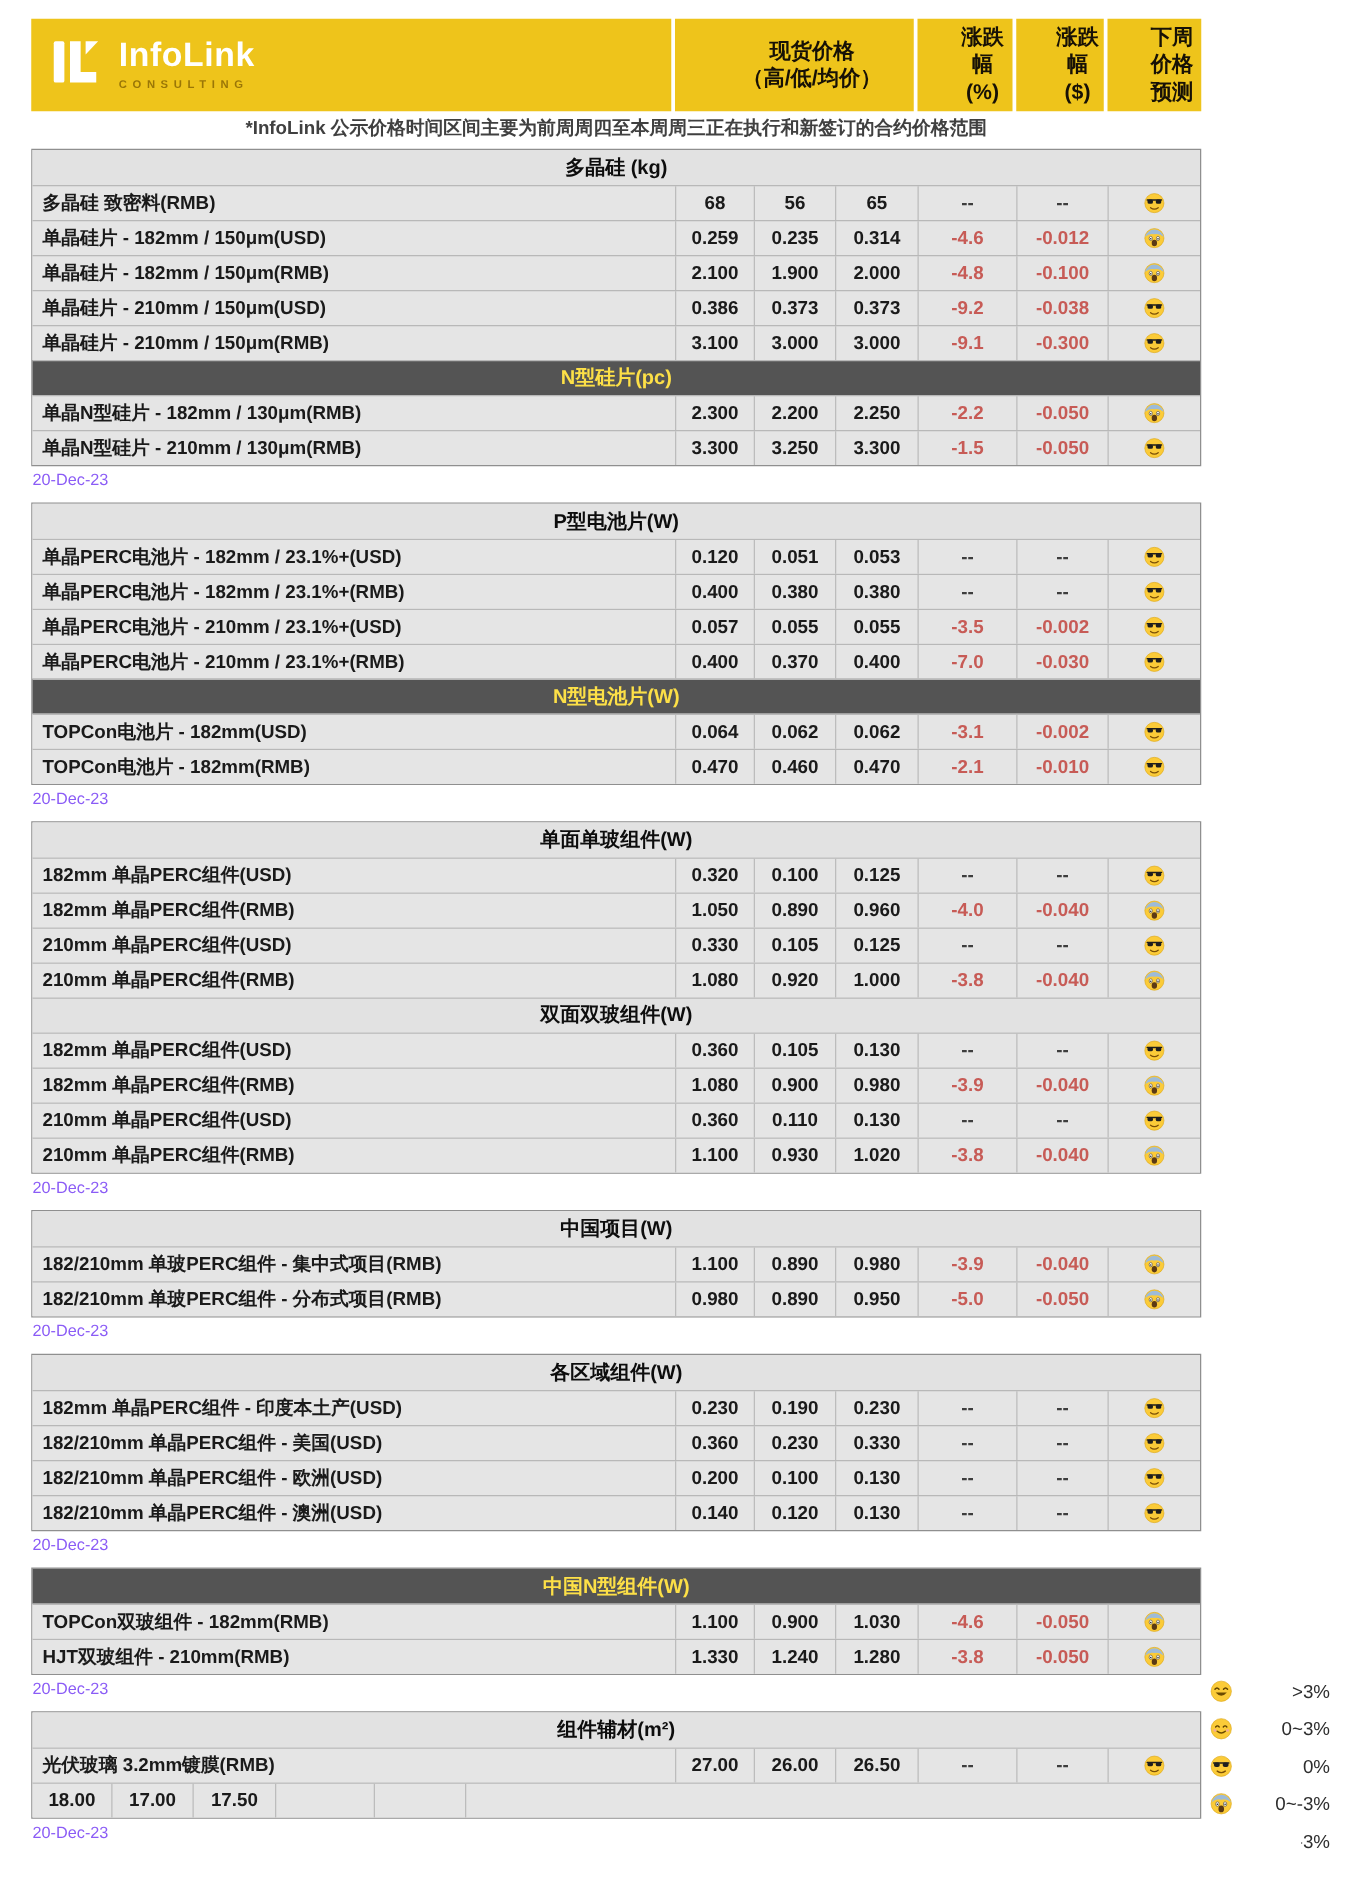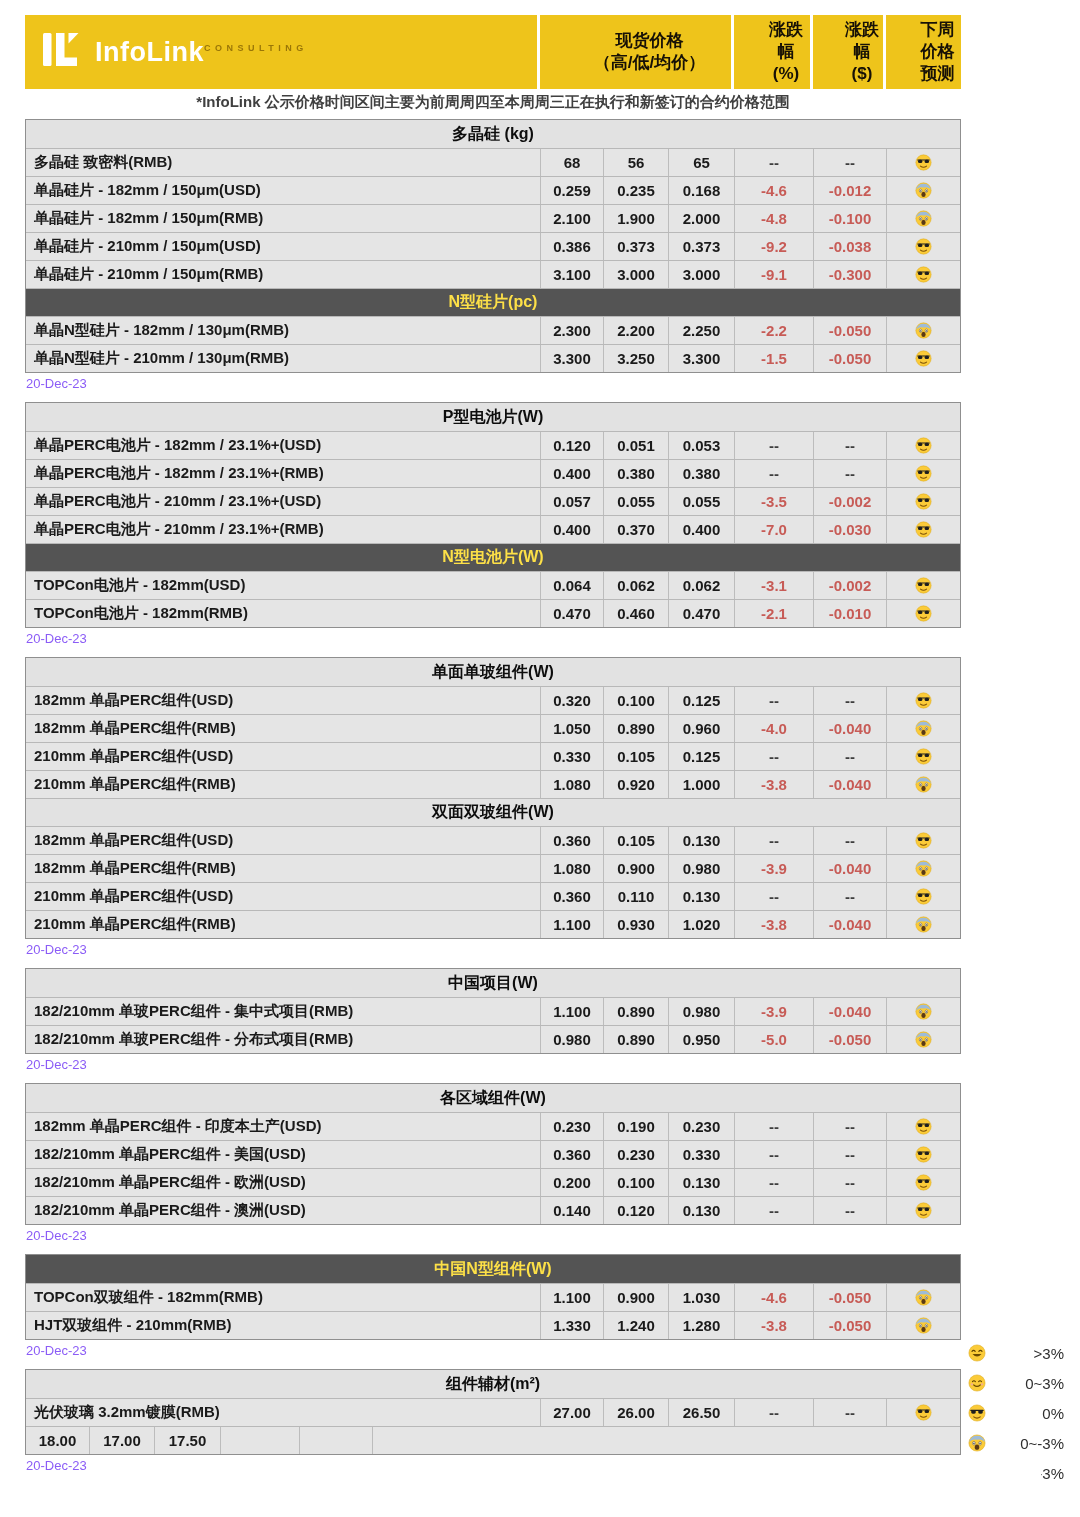--- a/index.html
+++ b/index.html
@@ -14,21 +14,21 @@
   .yh-cell { background:var(--brand,#EEC41B); height:74px; display:flex; flex-direction:column;
              justify-content:center; align-items:center; text-align:center;
              font-weight:700; color:#171106; line-height:1.3; font-size:17px; }
   .yh-cell + .yh-cell { margin-left:3px;padding-left:28px; }
   .yh-logo  { width:512px; flex-direction:row; justify-content:flex-start; align-items:center; padding-left:16px; }
   .yh-spot  { width:191px; }
   .yh-pct   { width:76px; }
   .yh-usd   { width:70px; }
   .yh-fcast { flex:1; }
   .logo-mark { width:44px; height:44px; margin-right:10px; }
-  .brand-text { display:flex; flex-direction:row; align-items:flex-start; }
+  .brand-text { display:flex; flex-direction:column; align-items:flex-start; }
   .brand-name { color:#fff; font-size:27px; font-weight:700; letter-spacing:0.5px; line-height:1; }
   .brand-sub  { color:rgba(125,92,0,0.75); font-size:9px; font-weight:700; letter-spacing:4.5px; margin-top:4px; }
 
   
   .note-row { height:27px; display:flex; align-items:center; justify-content:center;
               font-size:15px; font-weight:700; color:#404040; }
 
   
   .block { border:1px solid #8f8f8f; margin-top:3px; background:#fff; }
   .sec-header { height:28px; display:flex; align-items:center; justify-content:center;
@@ -123,21 +123,21 @@
                   <rect x="11.3" y="6.7" width="5.2" height="4" rx="1.8" fill="#1e1e1e"></rect>
                   <path d="M6.4 14.3 q3.6 2.7 7.2 0" stroke="#7a4f06" stroke-width="1.2" fill="none" stroke-linecap="round"></path>
                 </svg>
               </span>
             </div>
           </div>
           <div class="row">
             <div class="cell c-label">单晶硅片 - 182mm / 150μm(USD)</div>
             <div class="cell c-high">0.259</div>
             <div class="cell c-low">0.235</div>
-            <div class="cell c-avg">0.168</div>
+            <div class="cell c-avg">0.314</div>
             <div class="cell c-pct neg">-4.6</div>
             <div class="cell c-usd neg">-0.012</div>
             <div class="cell c-emoji">
               <span class="emoji" style="width: 17px; height: 17px;">
                 <svg viewBox="0 0 20 20">
                   <circle cx="10" cy="10" r="9" fill="#FBCB38" stroke="#DCA91C" stroke-width="0.6"></circle>
                   <path d="M1.4 8.6 A 8.9 8.9 0 0 1 18.6 8.6 Q 14.6 5.2 10 6.4 Q 5.4 5.2 1.4 8.6 Z" fill="#9DBBD8"></path>
                   <ellipse cx="6.6" cy="10.3" rx="1.5" ry="2" fill="#ffffff" stroke="#333" stroke-width="0.5"></ellipse>
                   <ellipse cx="13.4" cy="10.3" rx="1.5" ry="2" fill="#ffffff" stroke="#333" stroke-width="0.5"></ellipse>
                   <circle cx="6.6" cy="10.5" r="0.7" fill="#222"></circle>

